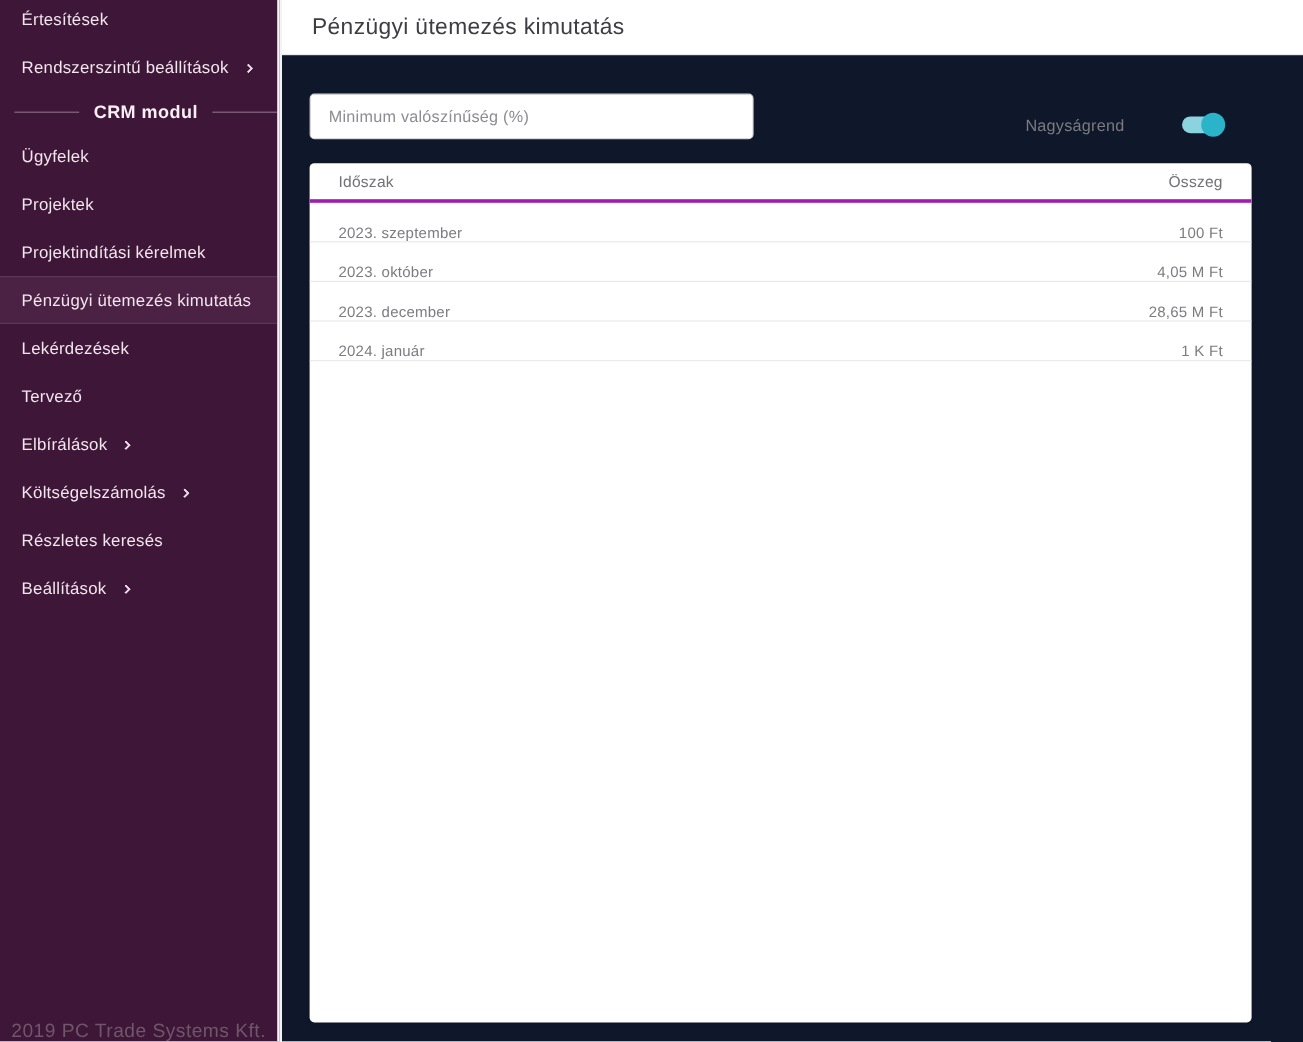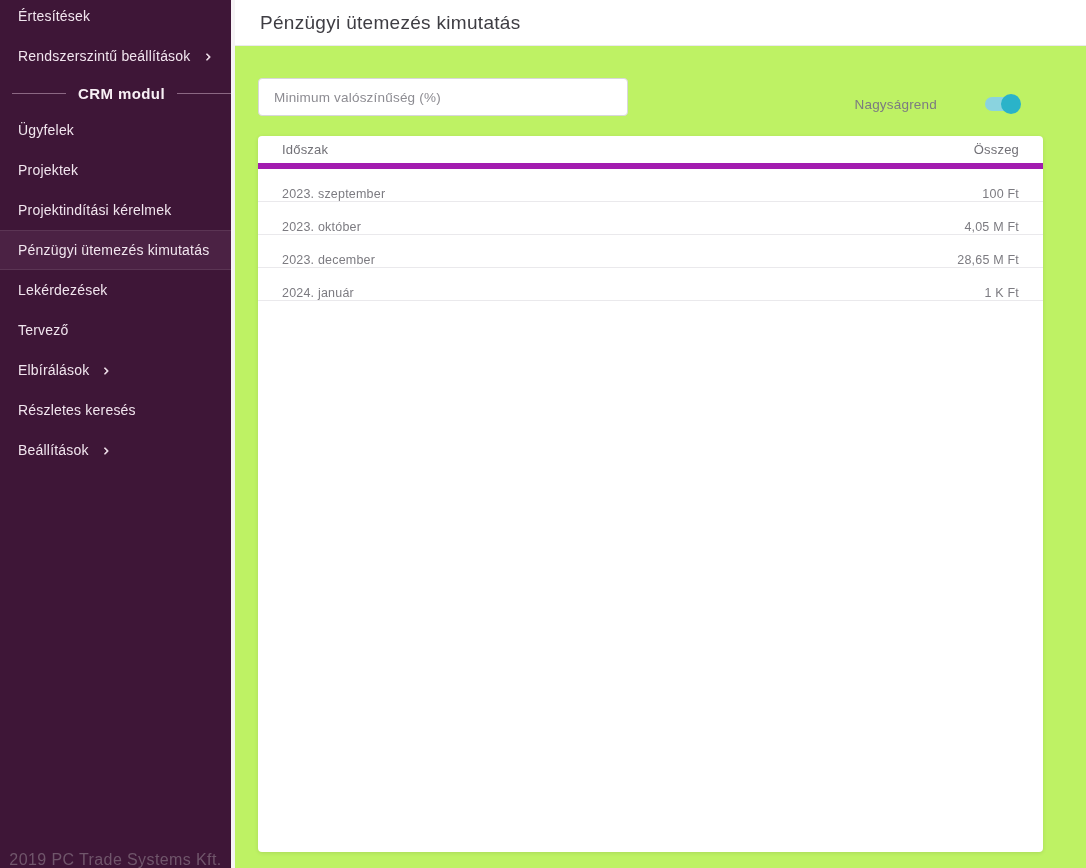--- a/index.html
+++ b/index.html
@@ -72,21 +72,21 @@
     display: flex; align-items: center;
     padding-left: 25px;
   }
   .page-title {
     font-size: 19px; font-weight: 500;
     color: #3e3d43;
     letter-spacing: 0.3px;
   }
   .content {
     position: absolute; left: 0; right: 0; top: 46px; bottom: 0;
-    background: #bef264;
+    background: #0f172a;
   }
 
   .filter-input {
     position: absolute; left: 23px; top: 32px;
     width: 370px; height: 38px;
     background: #ffffff;
     border: 1px solid #d8d7db;
     border-radius: 4px;
     padding: 0 15px;
     font-family: inherit;
@@ -127,21 +127,21 @@
     border-radius: 4px;
     box-shadow: 0 1px 4px rgba(0,0,0,0.10);
     display: flex; flex-direction: column;
     overflow: hidden;
   }
   .thead {
     height: 33px; flex: 0 0 auto;
     display: flex; align-items: center; justify-content: space-between;
     padding: 7px 24px;
     font-size: 13px; color: #727177;
-    border-bottom: 6px solid #a21caf;
+    border-bottom: 3px solid #a21caf;
   }
   .trow {
     height: 33px; flex: 0 0 auto;
     display: flex; align-items: flex-end; justify-content: space-between;
     padding: 0 24px;
     font-size: 12.5px; color: #7c7b81;
     border-bottom: 1px solid #eae9ec;
   }
 </style>
 </head>
@@ -187,20 +187,24 @@
   </div>
         <div class="nav-item">
     <span class="nav-label">Tervező</span>
 
   </div>
         <div class="nav-item">
     <span class="nav-label">Elbírálások</span>
     <i class="chev"></i>
   </div>
         <div class="nav-item">
+    <span class="nav-label">Költségelszámolás</span>
+    <i class="chev"></i>
+  </div>
+        <div class="nav-item">
     <span class="nav-label">Részletes keresés</span>
 
   </div>
         <div class="nav-item">
     <span class="nav-label">Beállítások</span>
     <i class="chev"></i>
   </div>
       </div>
   </nav>
   <div class="sidebar-footer">2019 PC Trade Systems Kft.</div>

